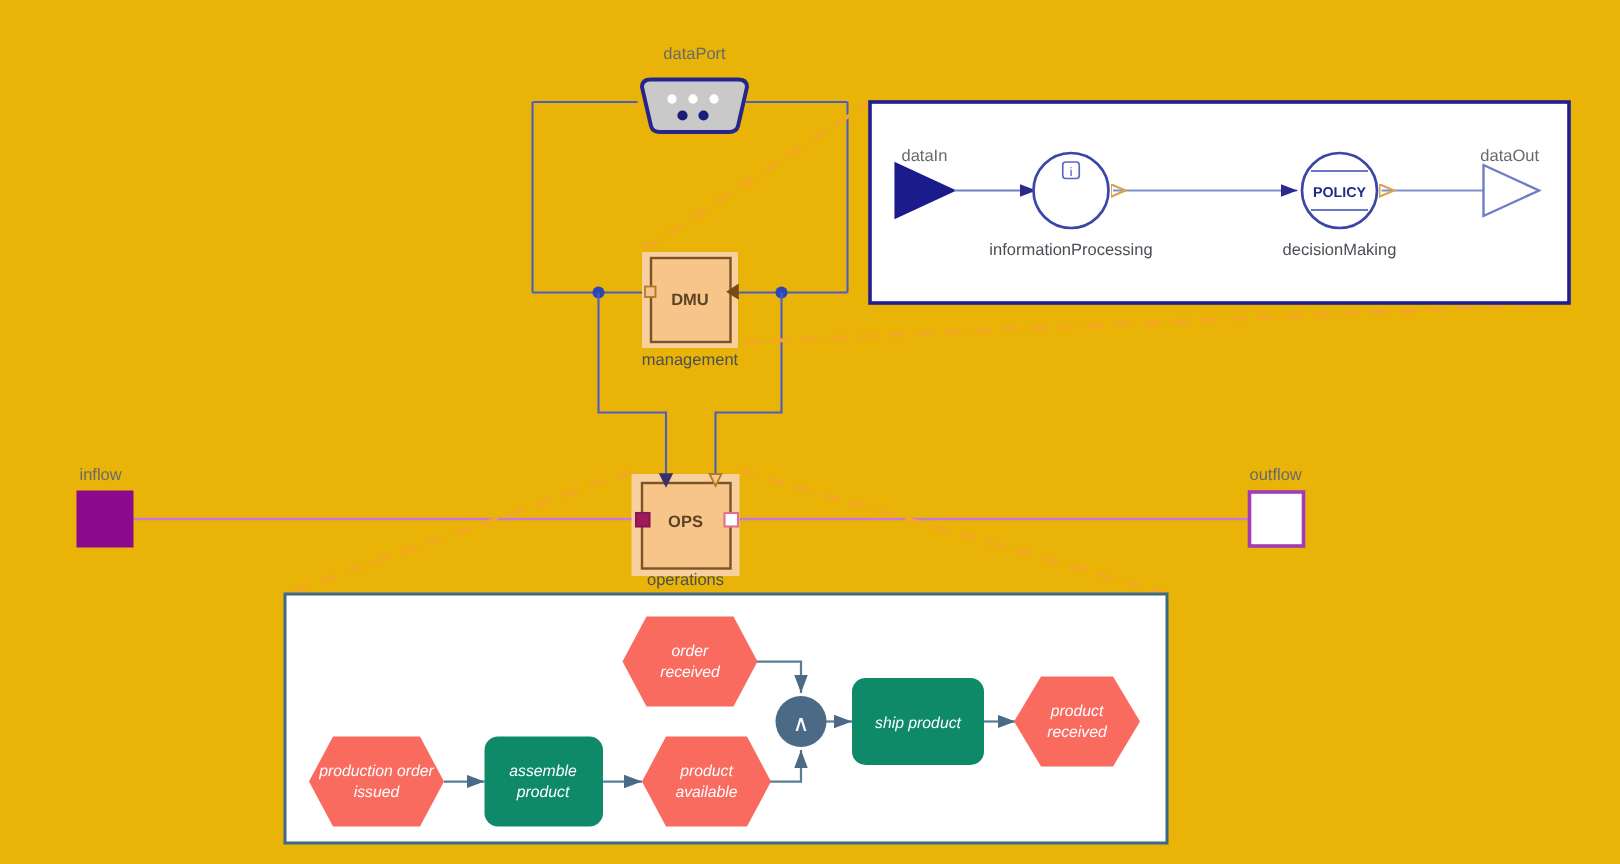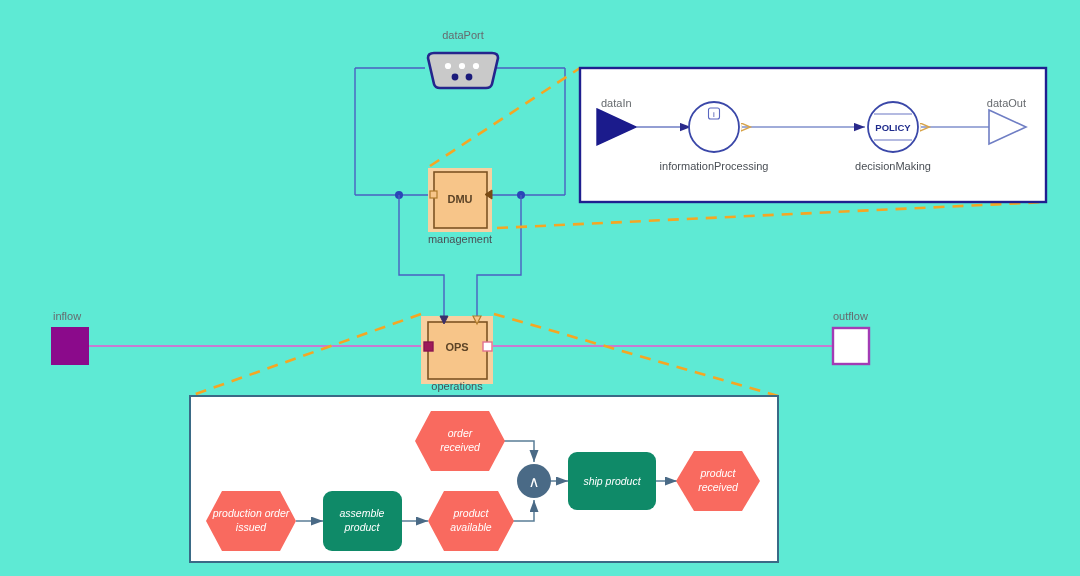--- a/index.html
+++ b/index.html
@@ -1,18 +1,18 @@
 <!DOCTYPE html>
 <html><head>
 <meta charset="utf-8">
 <style>
   html,body{margin:0;padding:0;background:#ffffff;}
   body{width:1080px;height:576px;overflow:hidden;
        font-family:"Liberation Sans","DejaVu Sans",sans-serif;}
-  #stage{position:relative;width:1080px;height:576px;background:#5eead4;}
+  #stage{position:relative;width:1080px;height:576px;background:#eab308;}
   #stage svg{position:absolute;left:0;top:0;}
   .lbl{fill:#666a6e;font-size:11px;font-family:"Liberation Sans",sans-serif;}
   .lbl-dark{fill:#4a4f55;font-size:11px;font-family:"Liberation Sans",sans-serif;}
   .blk-lbl{fill:#5c4326;font-size:11px;font-weight:bold;font-family:"Liberation Sans",sans-serif;}
   .node-txt{fill:#ffffff;font-size:10.5px;font-style:italic;font-family:"Liberation Sans",sans-serif;}
   .policy-txt{fill:#1f2b8c;font-size:9.5px;font-weight:bold;font-family:"Liberation Sans",sans-serif;}
   .and-txt{fill:#ffffff;font-size:15px;font-family:"DejaVu Sans",sans-serif;}
   .i-txt{fill:#3a47a8;font-size:8px;font-family:"Liberation Sans",sans-serif;}
 </style>
 </head>

